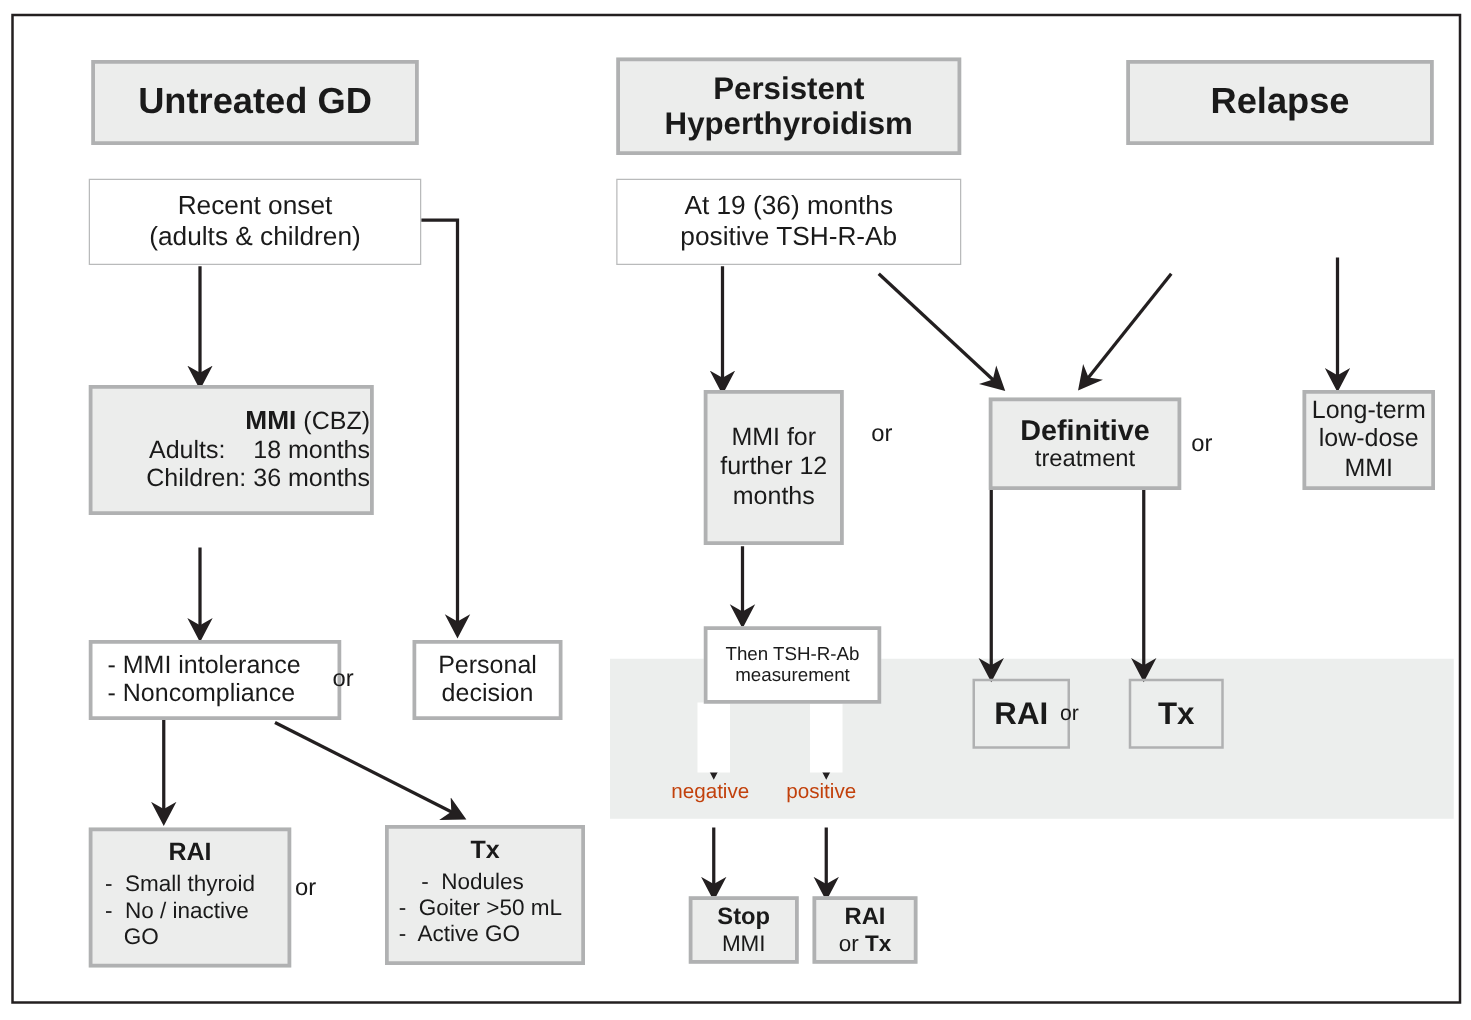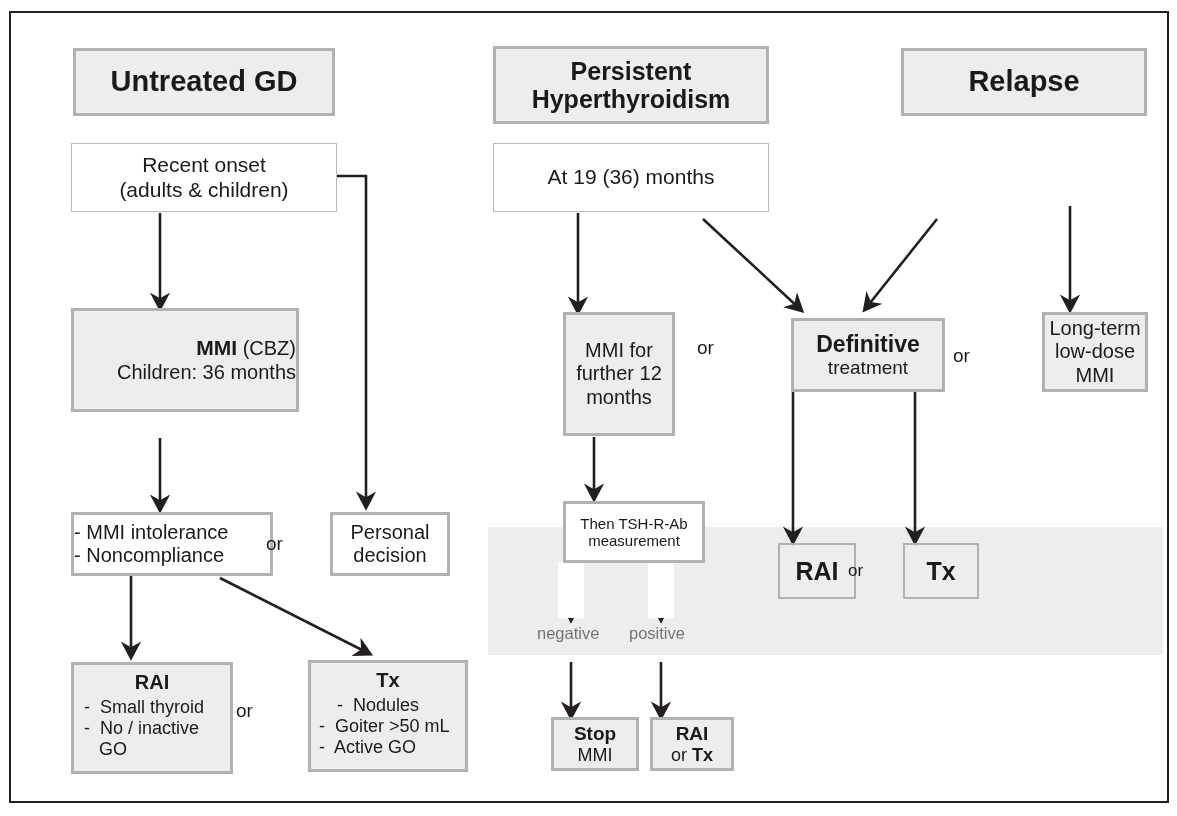--- a/index.html
+++ b/index.html
@@ -21,23 +21,23 @@
 
   .hdr{font-weight:bold;font-size:29px;letter-spacing:0px;}
   .hdr2{font-weight:bold;font-size:25px;line-height:1.12;}
   .t20{font-size:21px;}
   .t19{font-size:20px;}
   .t18{font-size:19px;}
   .t17{font-size:18px;}
   .t15{font-size:15px;}
   .b{font-weight:bold;}
   .orlbl{position:absolute;font-size:19px;color:#1a1a1a;}
-  .small-lbl{position:absolute;font-size:16.5px;color:#737373;}
-
-  .leftlist{align-items:flex-start;text-align:left;padding-left:0;}
+  .small-lbl{position:absolute;font-size:16.5px;color:#c2410c;}
+
+  .leftlist{align-items:flex-start;text-align:left;padding-left:12px;}
   .row{display:block;white-space:nowrap;}
   .arrowmask{position:absolute;background:#ffffff;}
 </style>
 </head>
 <body>
 
 <div id="canvas">
 
   <div class="frame"></div>
 
@@ -94,20 +94,21 @@
 
   <div class="box plain t20" style="left:46px;top:143px;width:266px;height:69px;">
     <span class="row">Recent onset</span>
     <span class="row">(adults &amp; children)</span>
   </div>
 
   <div class="box shaded t19" style="left:46px;top:308px;width:228px;height:104px;align-items:flex-end;">
     <span class="row">
       <b class="t20">MMI</b><span> (CBZ)</span>
     </span>
+    <span class="row" style="white-space:pre;">Adults:    18 months</span>
     <span class="row" style="white-space:pre;">Children: 36 months</span>
   </div>
 
   <div class="box plain2 t19 leftlist" style="left:46px;top:512px;width:202px;height:64px;">
     <span class="row">- MMI intolerance</span>
     <span class="row">- Noncompliance</span>
   </div>
 
   <div class="orlbl" style="left:266px;top:533px;">or</div>
 
@@ -132,20 +133,21 @@
     <span class="row t17" style="align-self:flex-start;padding-left:8px;white-space:pre;">-  Active GO</span>
   </div>
 
   <div class="box shaded hdr2" style="left:468px;top:46px;width:276px;height:78px;">
     <span class="row">Persistent</span>
     <span class="row">Hyperthyroidism</span>
   </div>
 
   <div class="box plain t20" style="left:468px;top:143px;width:276px;height:69px;">
     <span class="row">At 19 (36) months</span>
+    <span class="row">positive TSH-R-Ab</span>
   </div>
 
   <div class="box shaded t19" style="left:538px;top:312px;width:112px;height:124px;">
     <span class="row">MMI for</span>
     <span class="row">further 12</span>
     <span class="row">months</span>
   </div>
 
   <div class="orlbl" style="left:697px;top:337px;">or</div>
 

